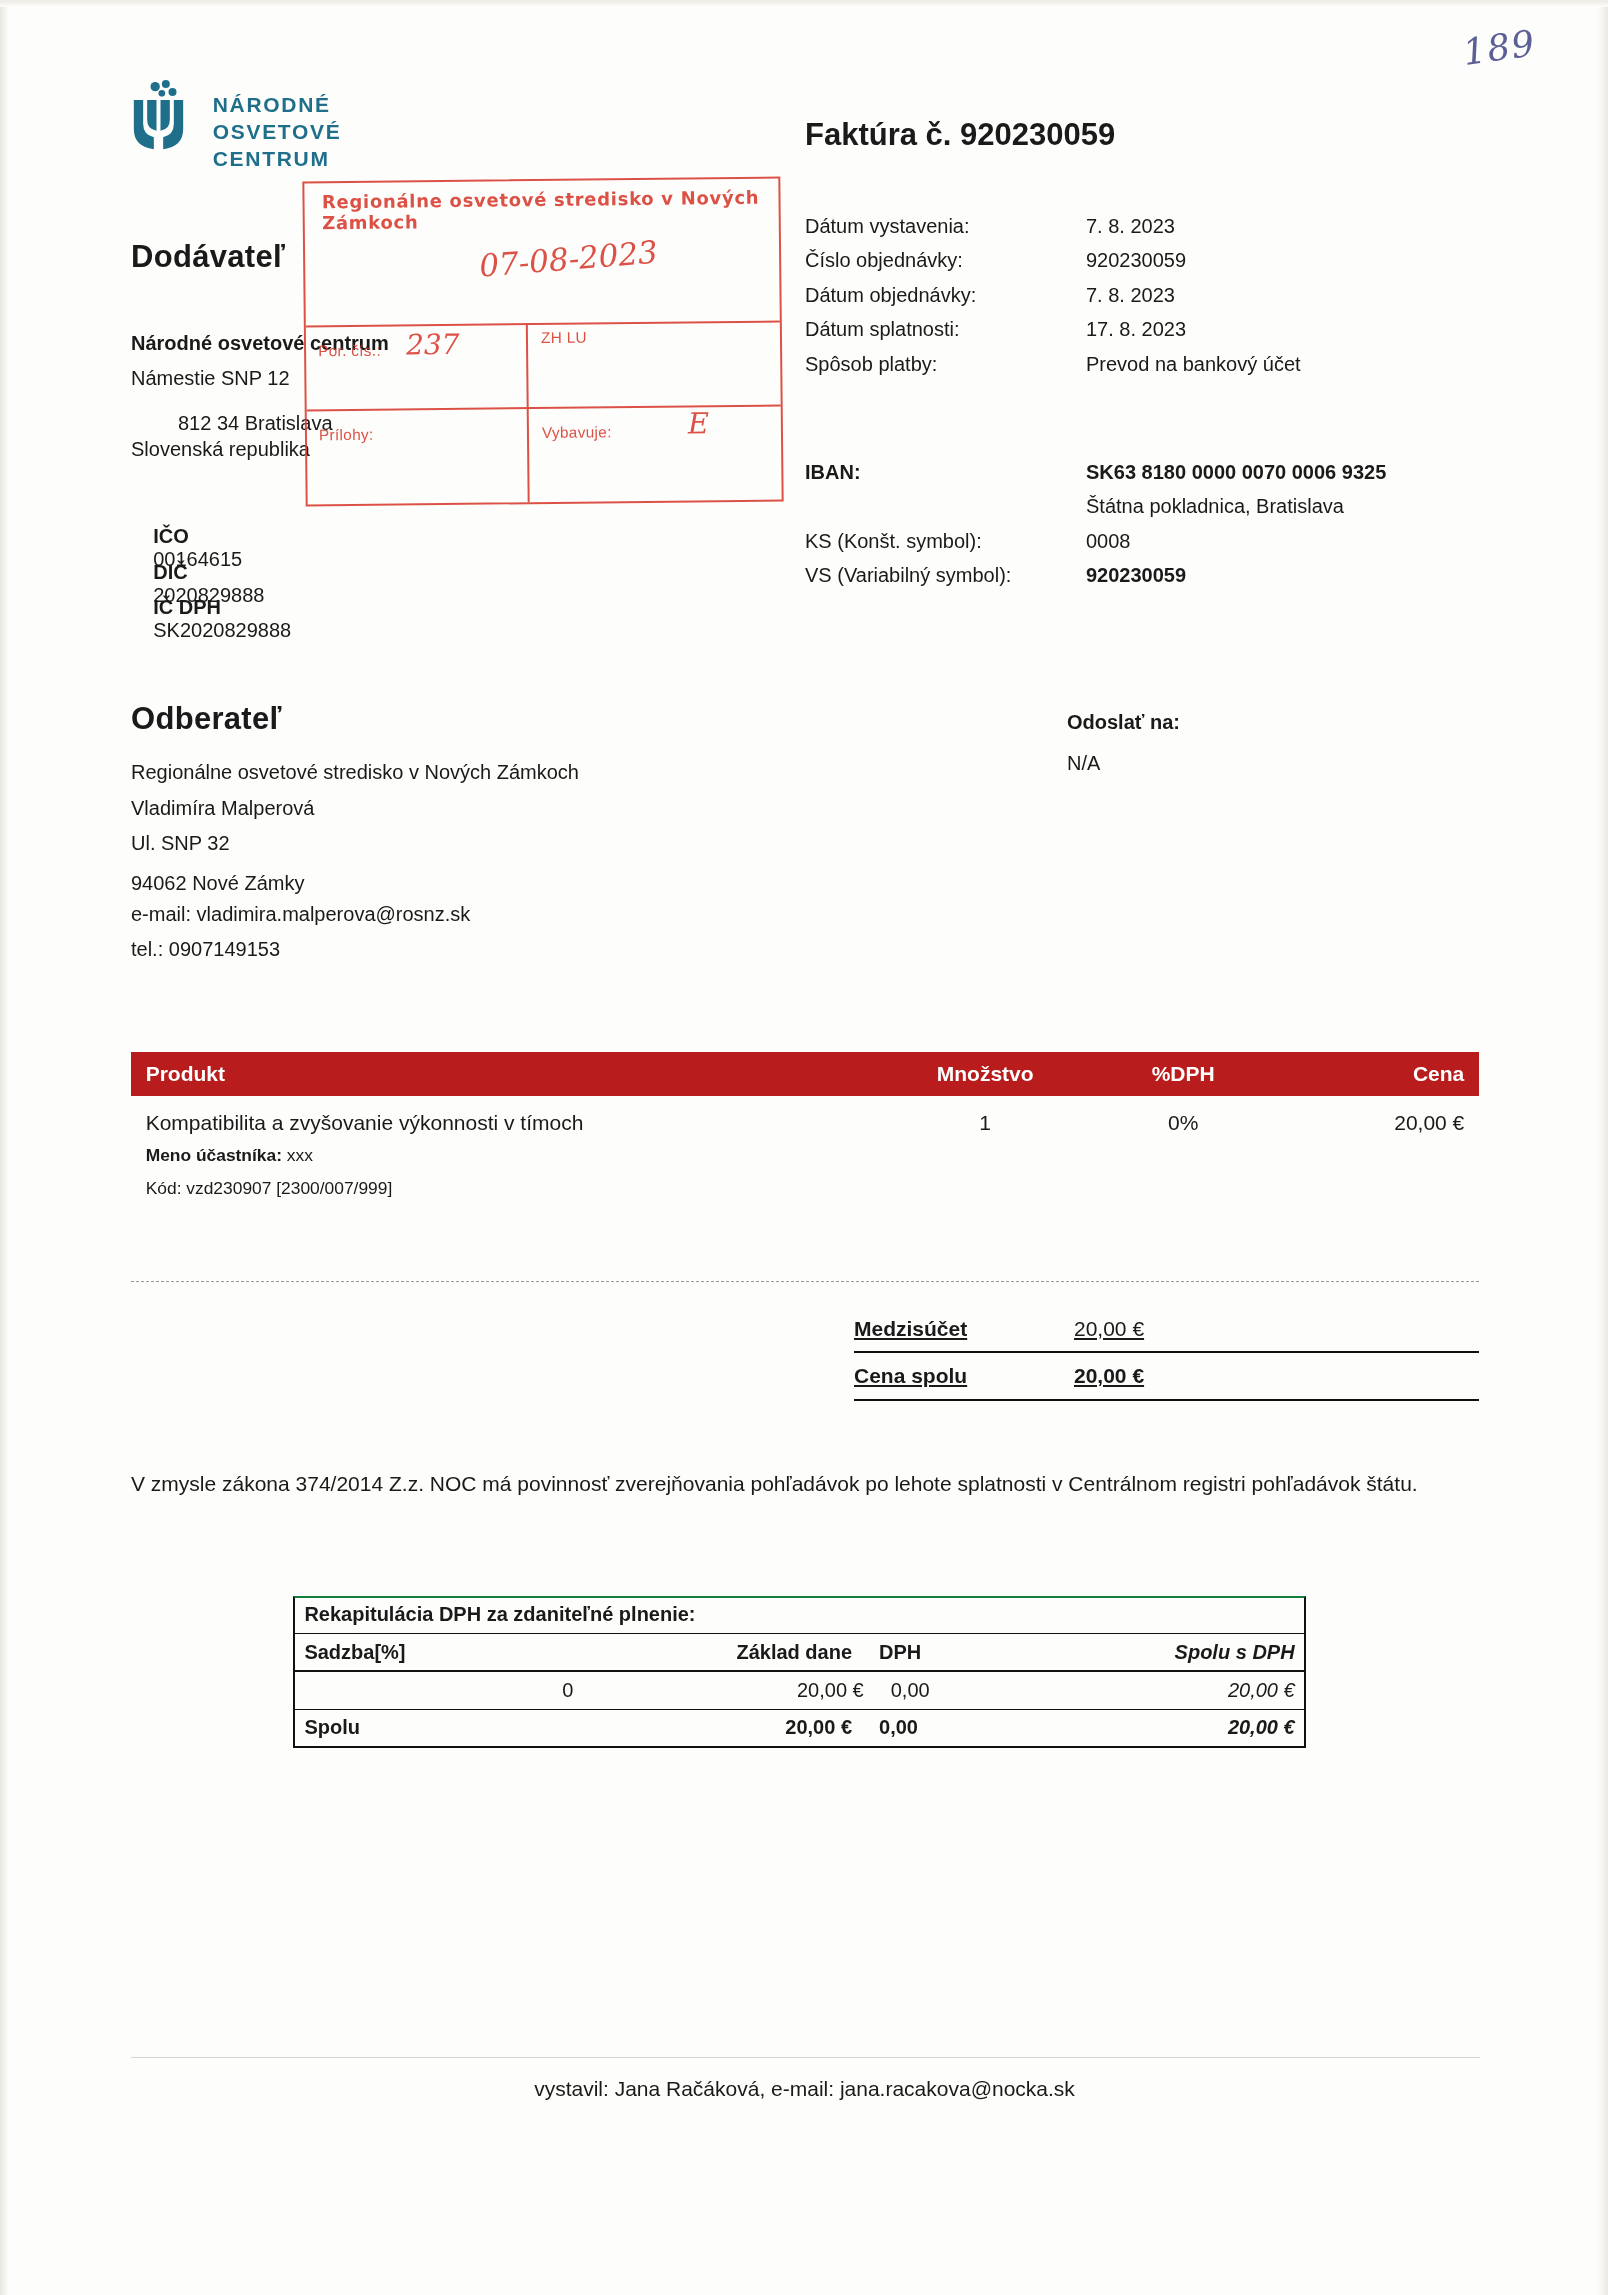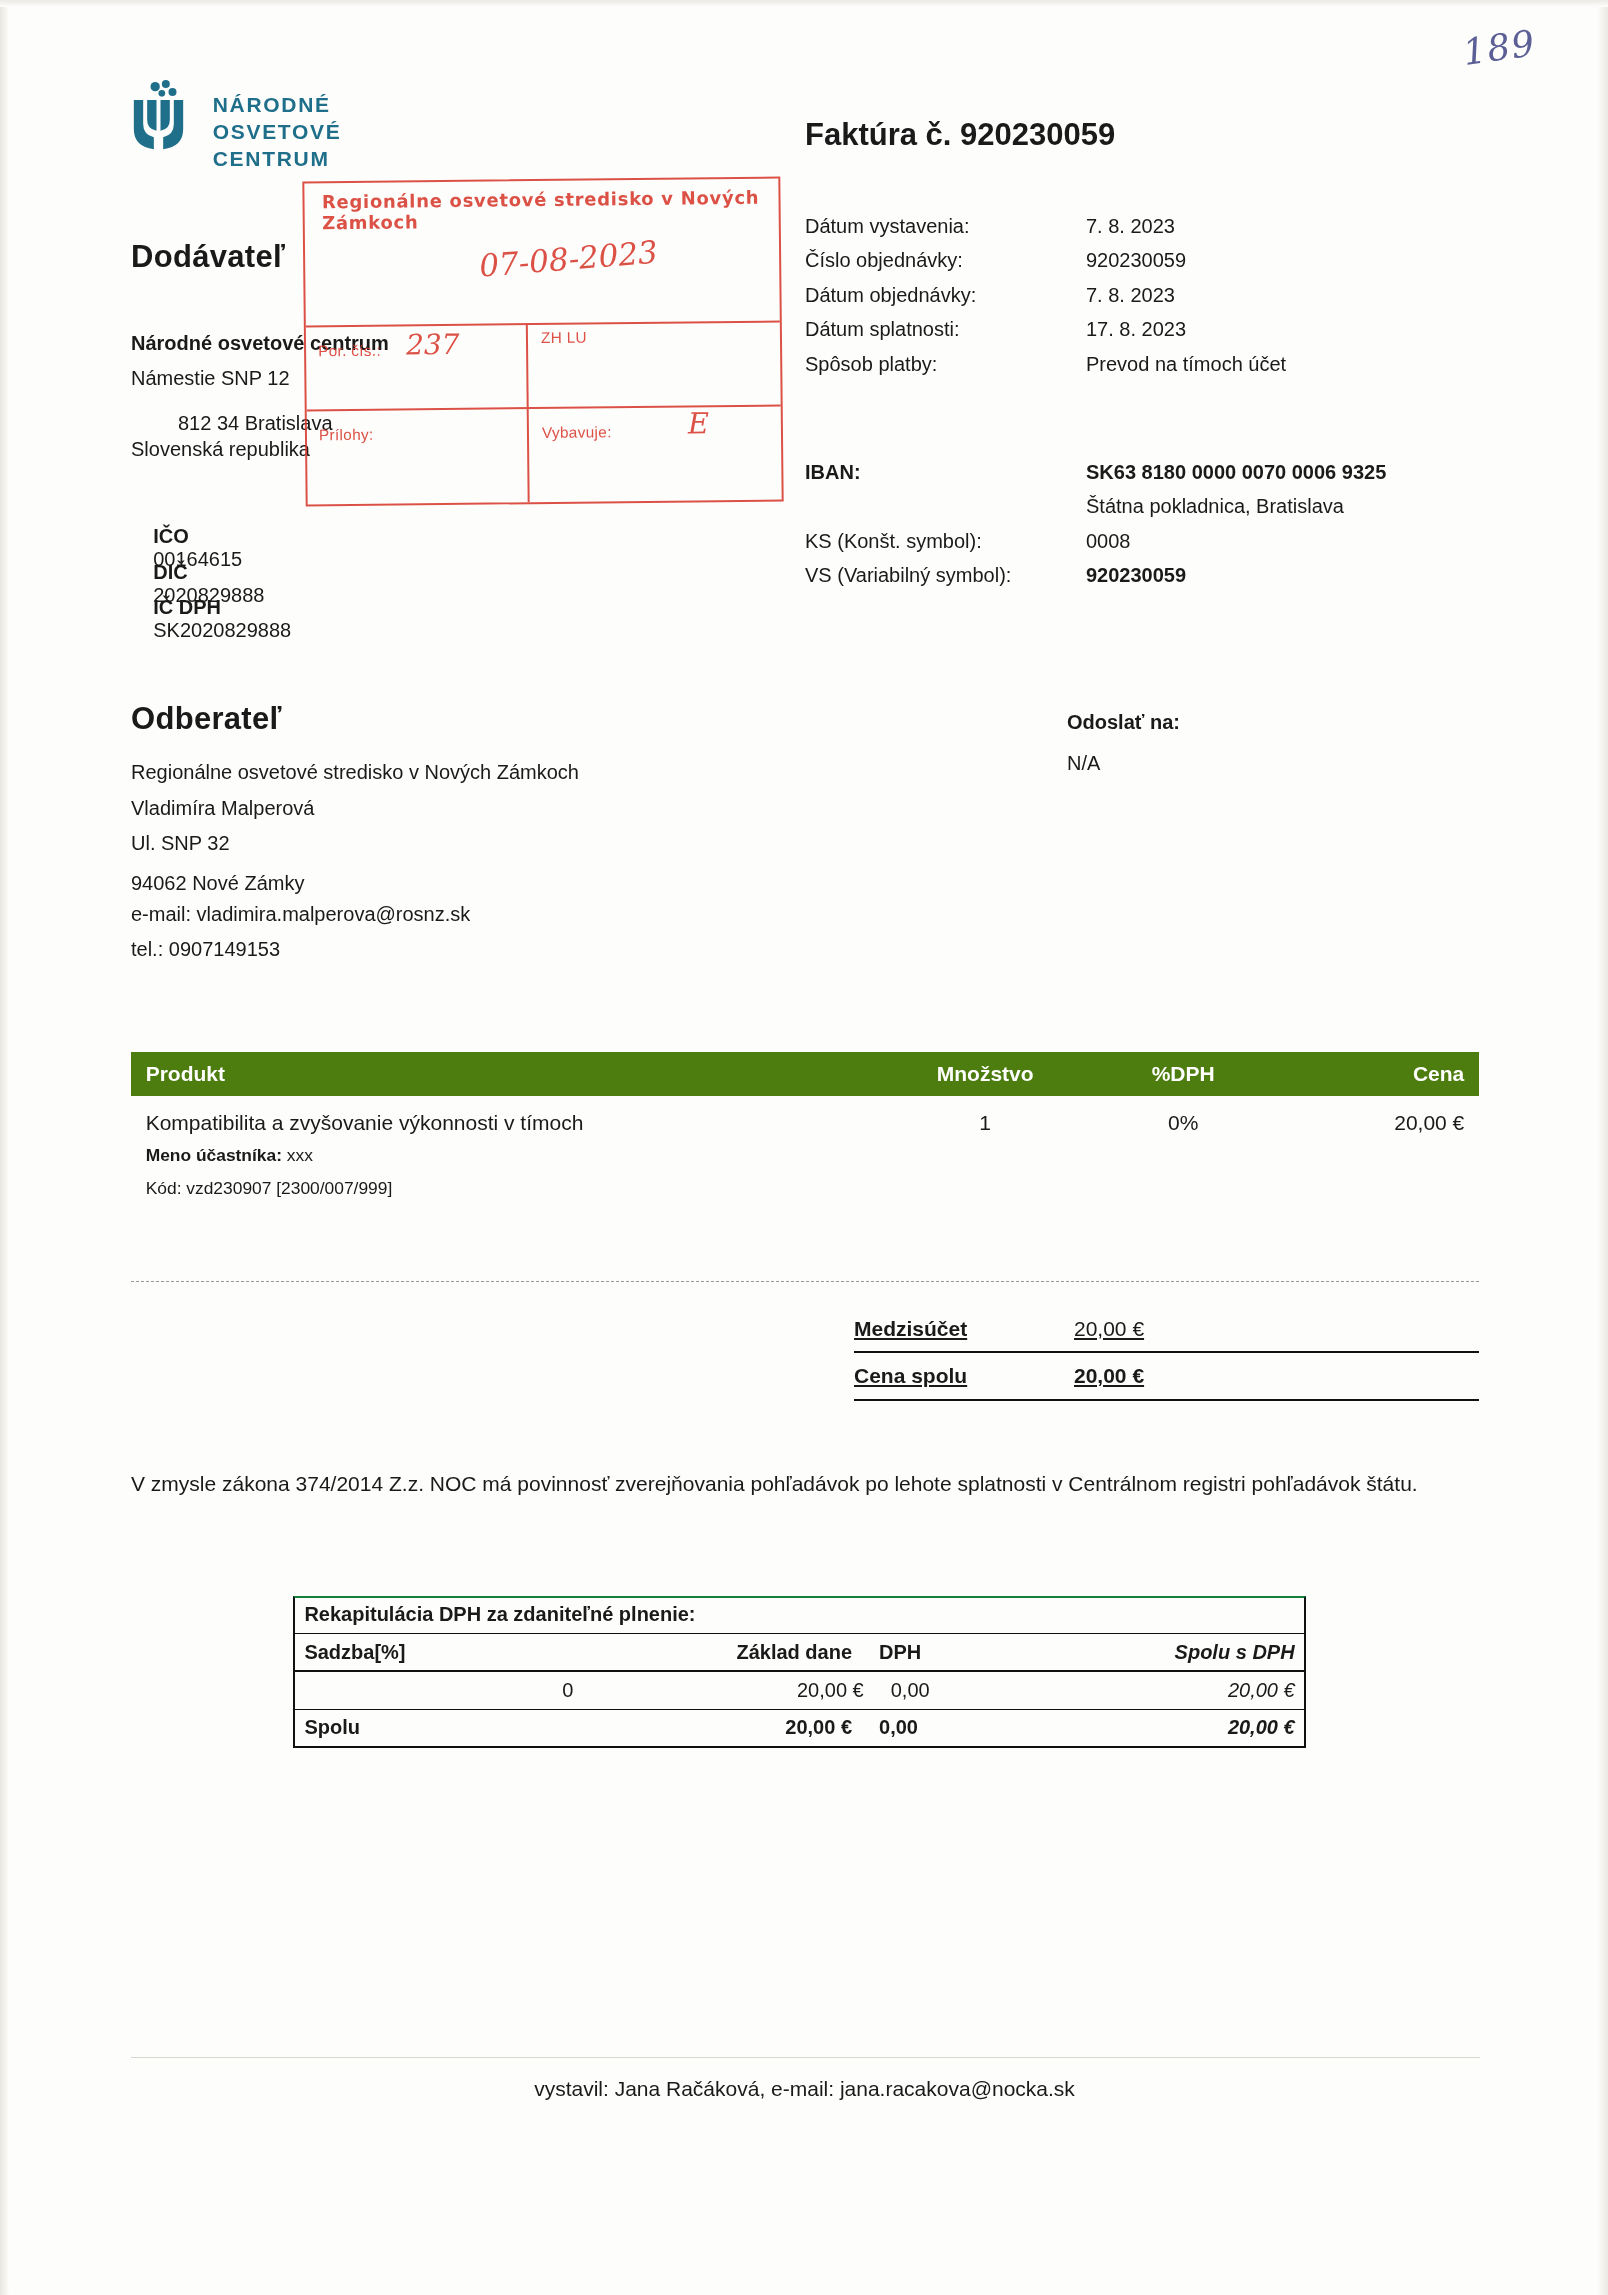--- a/index.html
+++ b/index.html
@@ -130,21 +130,21 @@
   }
 
   
   .prod-table {
     position: absolute;
     left: 131px;
     top: 1052px;
     width: 1348px;
   }
   .prod-head {
-    background: #4d7c0f;
+    background: #b91c1c;
     color: #ffffff;
     display: flex;
     font-size: 21px;
     font-weight: 700;
     height: 44px;
     align-items: center;
   }
   .c-prod { width: 748px; padding-left: 14.7px; }
   .c-qty { width: 200px; text-align: center; }
   .c-vat { width: 200px; text-align: center; }
@@ -303,21 +303,21 @@
     <div class="meta-row">
       <div class="meta-label">Dátum objednávky:</div>
       <div class="meta-val">7. 8. 2023</div>
     </div>
     <div class="meta-row">
       <div class="meta-label">Dátum splatnosti:</div>
       <div class="meta-val">17. 8. 2023</div>
     </div>
     <div class="meta-row">
       <div class="meta-label">Spôsob platby:</div>
-      <div class="meta-val">Prevod na tímoch účet</div>
+      <div class="meta-val">Prevod na bankový účet</div>
     </div>
   </div>
 
   <div class="bank">
     <div class="bank-row">
       <div class="bank-label b">IBAN:</div>
       <div class="b">SK63 8180 0000 0070 0006 9325</div>
     </div>
     <div class="bank-row">
       <div class="bank-label"></div>

